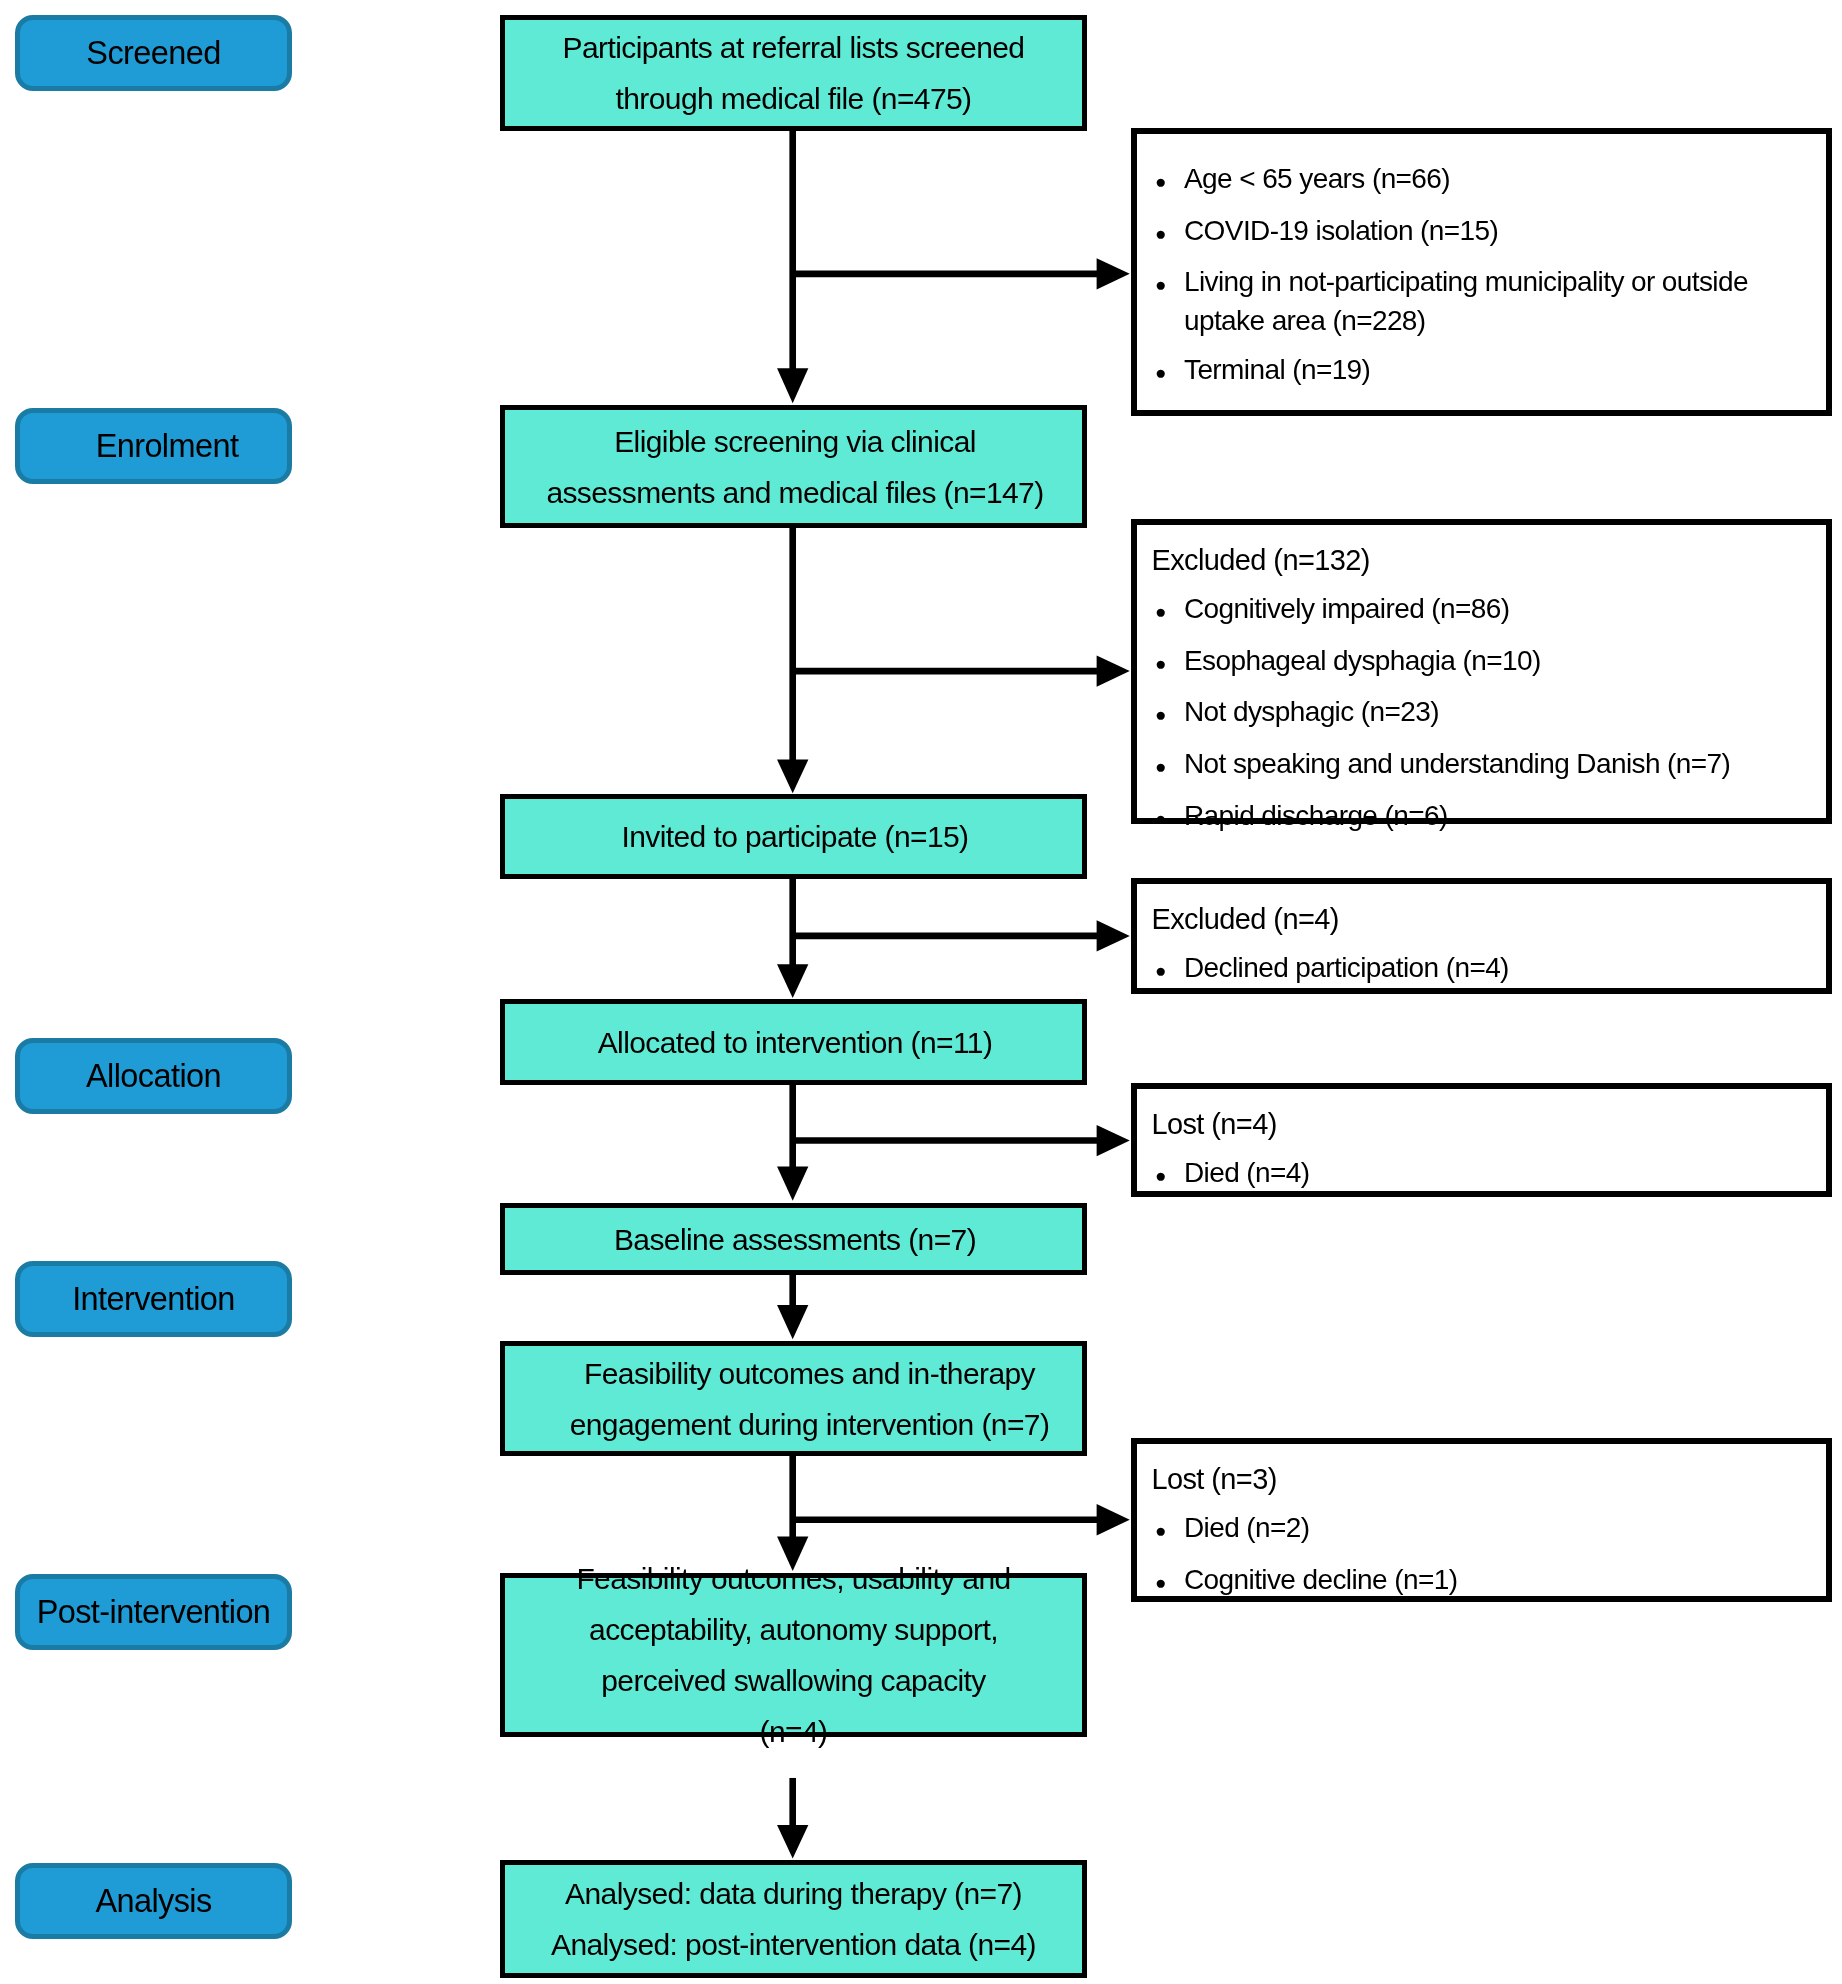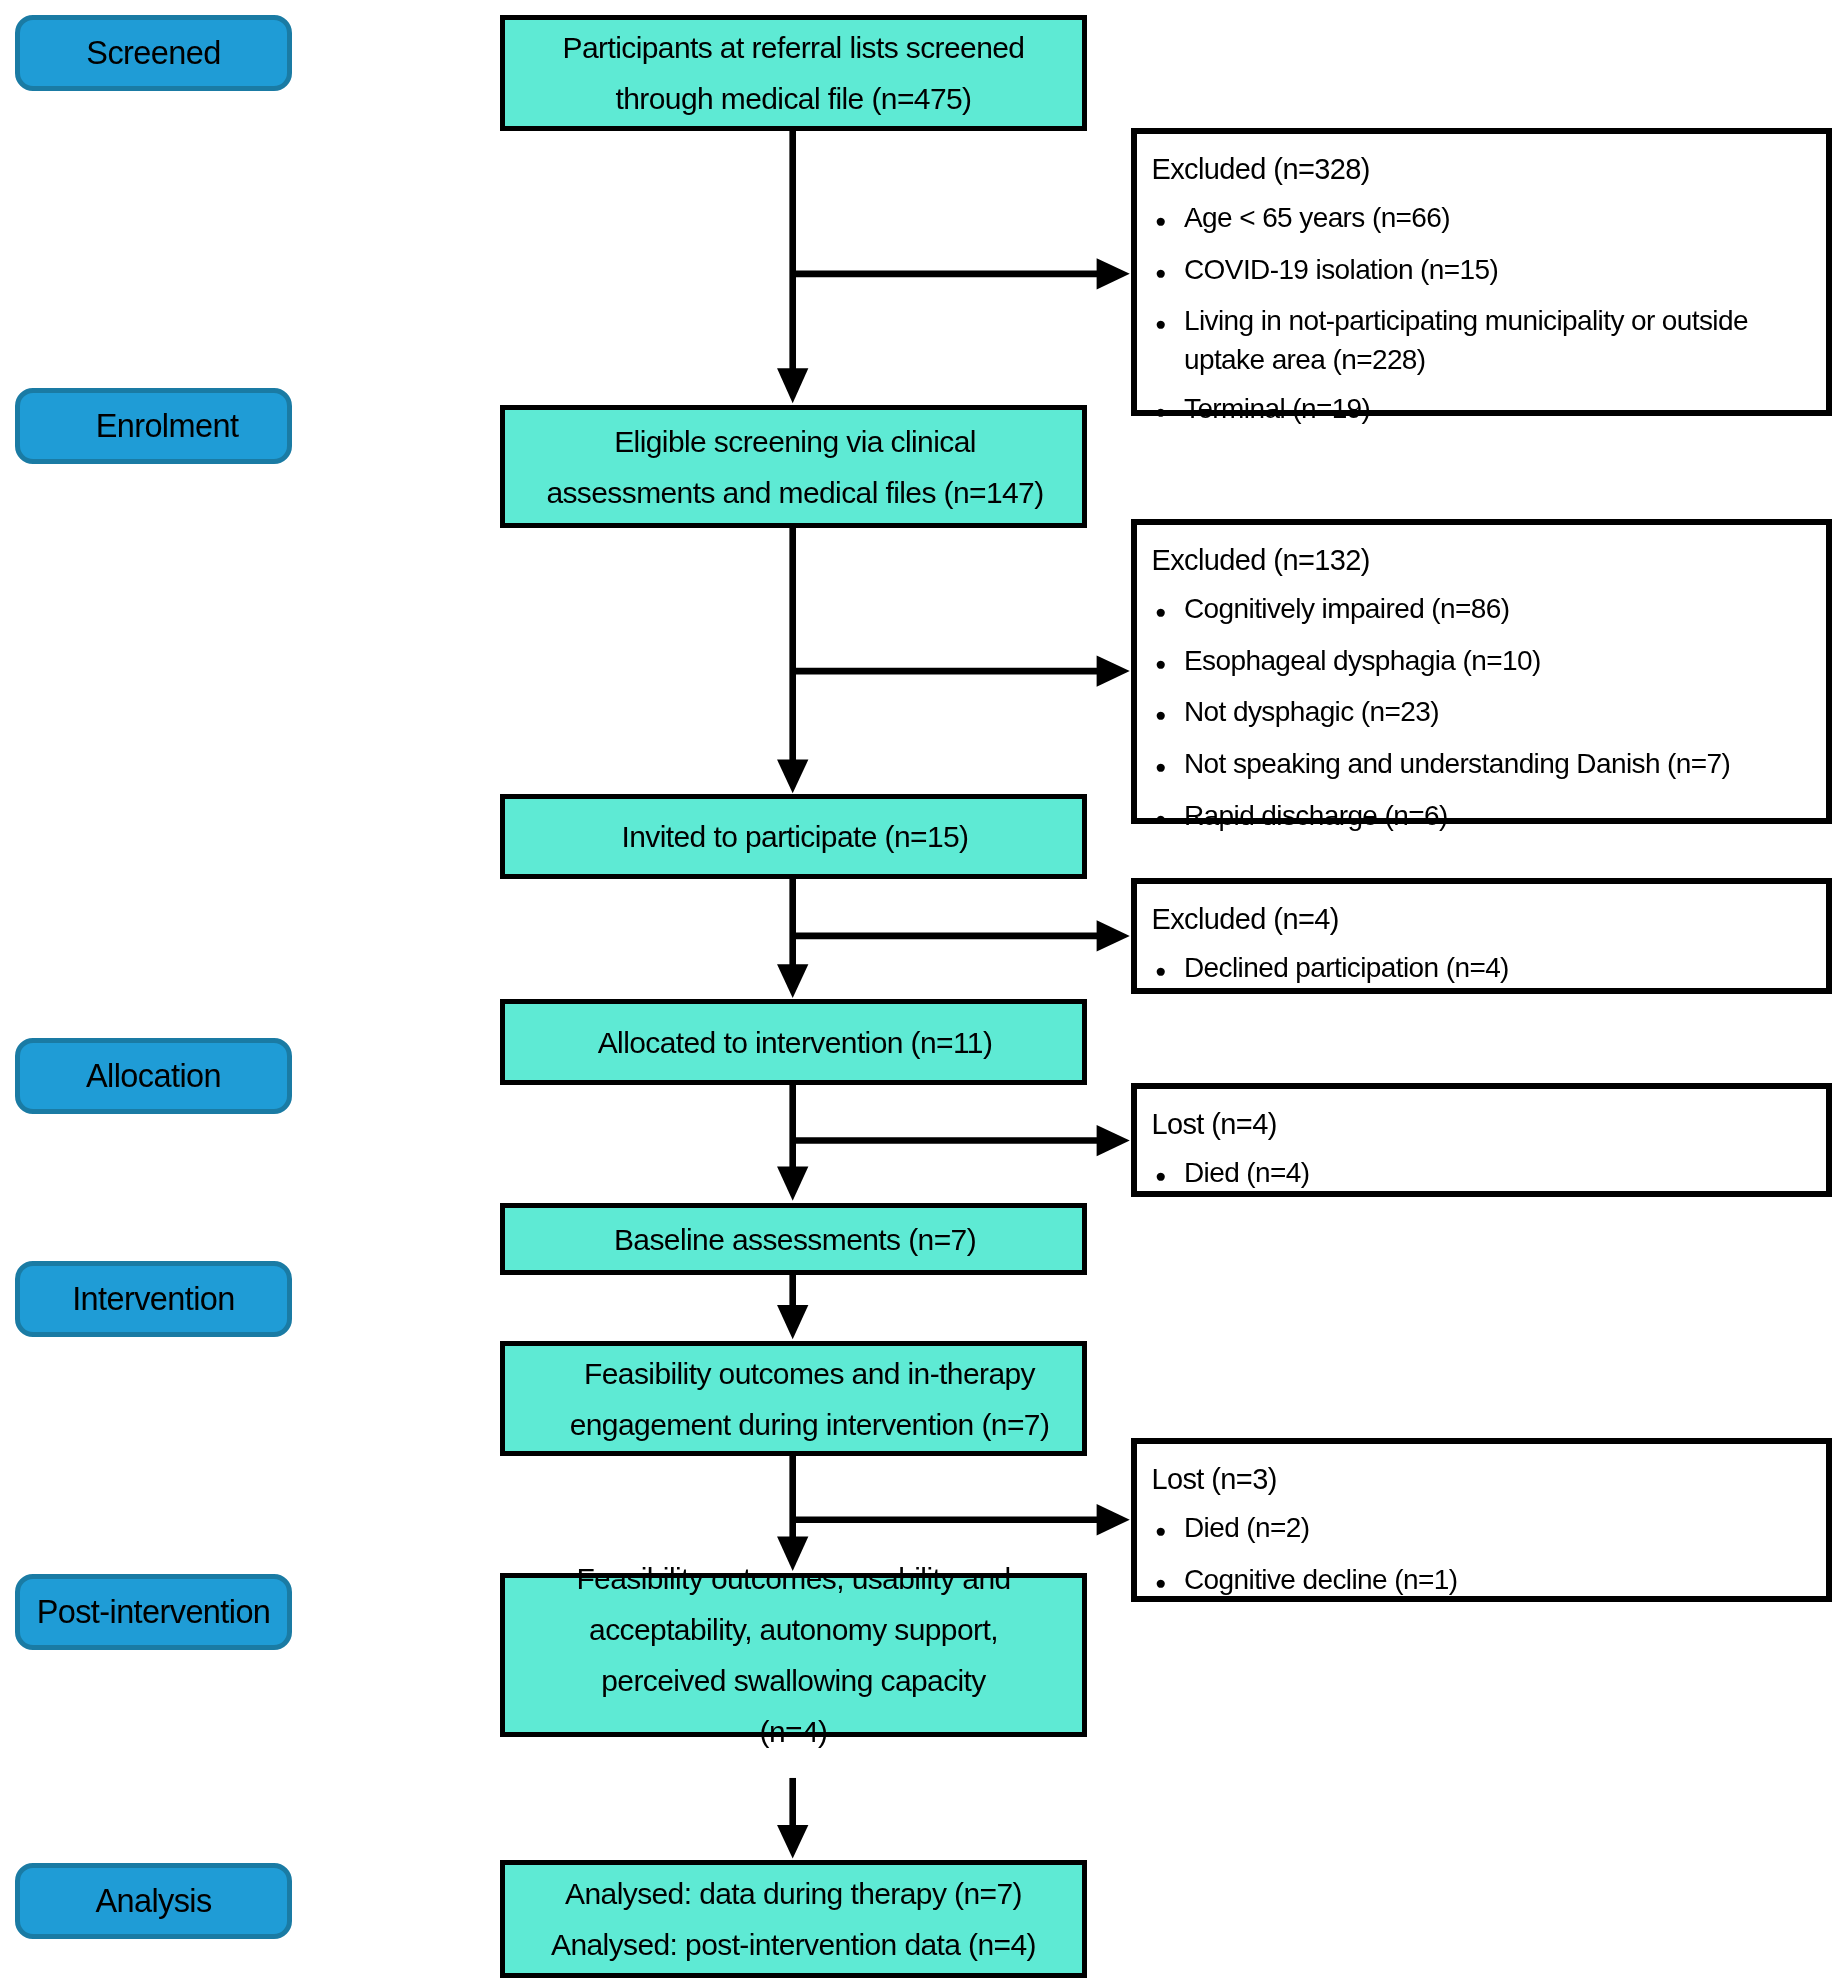--- a/index.html
+++ b/index.html
@@ -122,21 +122,21 @@
 
       <polygon points="1822,429 1822,481 1877,455"></polygon>
       <polygon points="1822,1089 1822,1141 1877,1115"></polygon>
       <polygon points="1822,1529 1822,1581 1877,1555"></polygon>
       <polygon points="1822,1869 1822,1921 1877,1895"></polygon>
       <polygon points="1822,2499 1822,2551 1877,2525"></polygon>
     </g>
   </svg>
 
   <div class="stage" style="top:15px;">Screened</div>
-  <div class="stage" style="top:388px;padding-left:27px;">Enrolment</div>
+  <div class="stage" style="top:408px;padding-left:27px;">Enrolment</div>
   <div class="stage" style="top:1038px;">Allocation</div>
   <div class="stage" style="top:1261px;">Intervention</div>
   <div class="stage" style="top:1574px;">Post-intervention</div>
   <div class="stage" style="top:1863px;">Analysis</div>
 
   <div class="flowbox al-center" style="top:15px; height:116px;">
     <div class="line">Participants at referral lists screened</div>
     <div class="line">through medical file (n=475)</div>
   </div>
 
@@ -168,21 +168,20 @@
     <div class="line">perceived swallowing capacity</div>
     <div class="line">(n=4)</div>
   </div>
 
   <div class="flowbox al-center" style="top:1860px; height:118px;">
     <div class="line">Analysed: data during therapy (n=7)</div>
     <div class="line">Analysed: post-intervention data (n=4)</div>
   </div>
 
   <div class="sidebox" style="top:128px; height:288px;">
-    <div class="side-title">Excluded (n=328)</div>
     <div class="side-item">
       <span class="bullet-marker"></span>
       <span class="item-text">Age &lt; 65 years (n=66)</span>
     </div>
     <div class="side-item">
       <span class="bullet-marker"></span>
       <span class="item-text">COVID-19 isolation (n=15)</span>
     </div>
     <div class="side-item">
       <span class="bullet-marker"></span>

